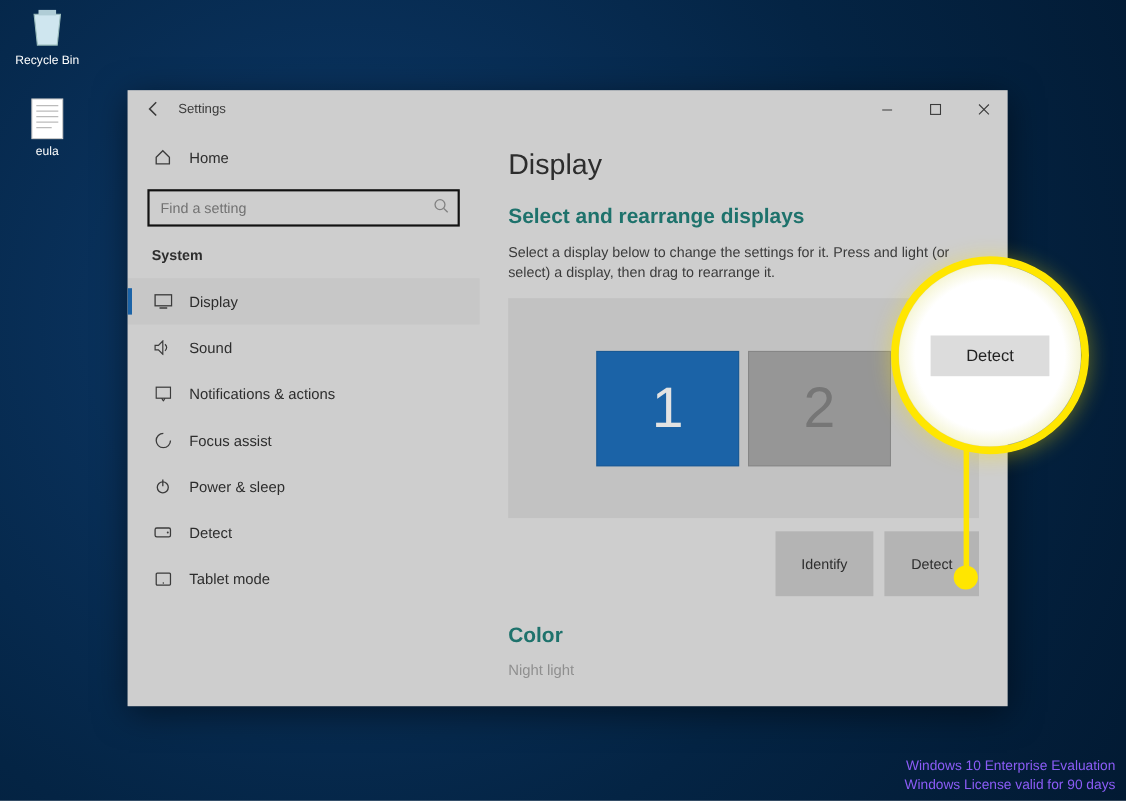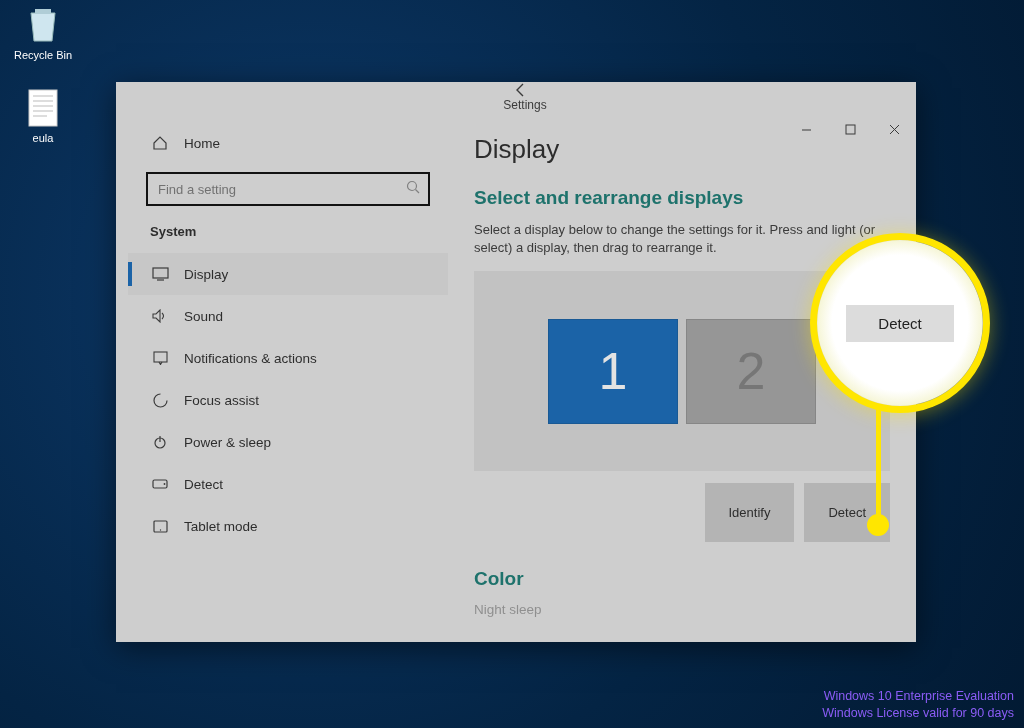--- a/index.html
+++ b/index.html
@@ -8,27 +8,27 @@
   
   .desktop-icon { position: absolute; width: 70px; text-align: center; color: #fff; font-size: 11px; cursor: pointer; }
   .desktop-icon .glyph { width: 40px; height: 40px; margin: 0 auto 4px; display: flex; align-items: center; justify-content: center; }
   .icon-recycle { left: 8px; top: 5px; }
   .icon-eula { left: 8px; top: 88px; }
 
   
   .window { position: absolute; left: 116px; top: 82px; width: 800px; height: 560px; background: #e6e6e6; box-shadow: 0 6px 30px rgba(0,0,0,0.5); display: flex; flex-direction: column; }
   .dim-overlay { position: absolute; inset: 0; background: rgba(100,100,100,0.18); pointer-events: none; z-index: 5; }
 
-  .titlebar { height: 34px; display: flex; align-items: center; padding-left: 10px; flex-direction: column; }
+  .titlebar { height: 34px; display: flex; align-items: center; padding-left: 10px; }
   .titlebar .back { width: 28px; height: 28px; display: flex; align-items: center; justify-content: center; color: #333; cursor: pointer; }
   .titlebar .title { margin-left: 8px; font-size: 12px; color: #333; }
   .win-controls { margin-left: auto; display: flex; }
   .win-controls div { width: 44px; height: 34px; display: flex; align-items: center; justify-content: center; cursor: pointer; color: #333; }
 
-  .body { flex: 1; display: flex; overflow: hidden; margin-left: 12px; }
+  .body { flex: 1; display: flex; overflow: hidden; }
 
   
   .sidebar { width: 320px; padding: 8px 0 0 0; }
   .home-row { display: flex; align-items: center; height: 38px; padding-left: 22px; font-size: 13.5px; color: #222; cursor: pointer; }
   .home-row .ic { width: 20px; margin-right: 14px; display: flex; align-items: center; justify-content: center; }
   .search-wrap { margin: 10px 18px 18px 18px; }
   .search { width: 100%; height: 34px; border: 2px solid #000000; background: #e6e6e6; padding: 0 30px 0 10px; font-size: 13px; color: #666; outline: none; }
   .search-wrap { position: relative; }
   .search-icon { position: absolute; right: 10px; top: 8px; color: #777; }
   .section-label { padding-left: 22px; font-size: 13px; font-weight: 600; color: #222; margin-bottom: 14px; }
@@ -203,21 +203,21 @@
       <p class="desc">Select a display below to change the settings for it. Press and light (or select) a display, then drag to rearrange it.</p>
       <div class="display-box">
         <div class="monitor mon1">1</div>
         <div class="monitor mon2">2</div>
       </div>
       <div class="btn-row">
         <button class="btn">Identify</button>
         <button class="btn">Detect</button>
       </div>
       <h2 style="margin-top:26px">Color</h2>
-      <div class="faded">Night sleep</div>
+      <div class="faded">Night light</div>
     </div>
   </div>
 </div>
 
 <div class="callout-line"></div>
 <div class="callout-dot"></div>
 <div class="callout">
   <button class="callout-btn">Detect</button>
 </div>
 

